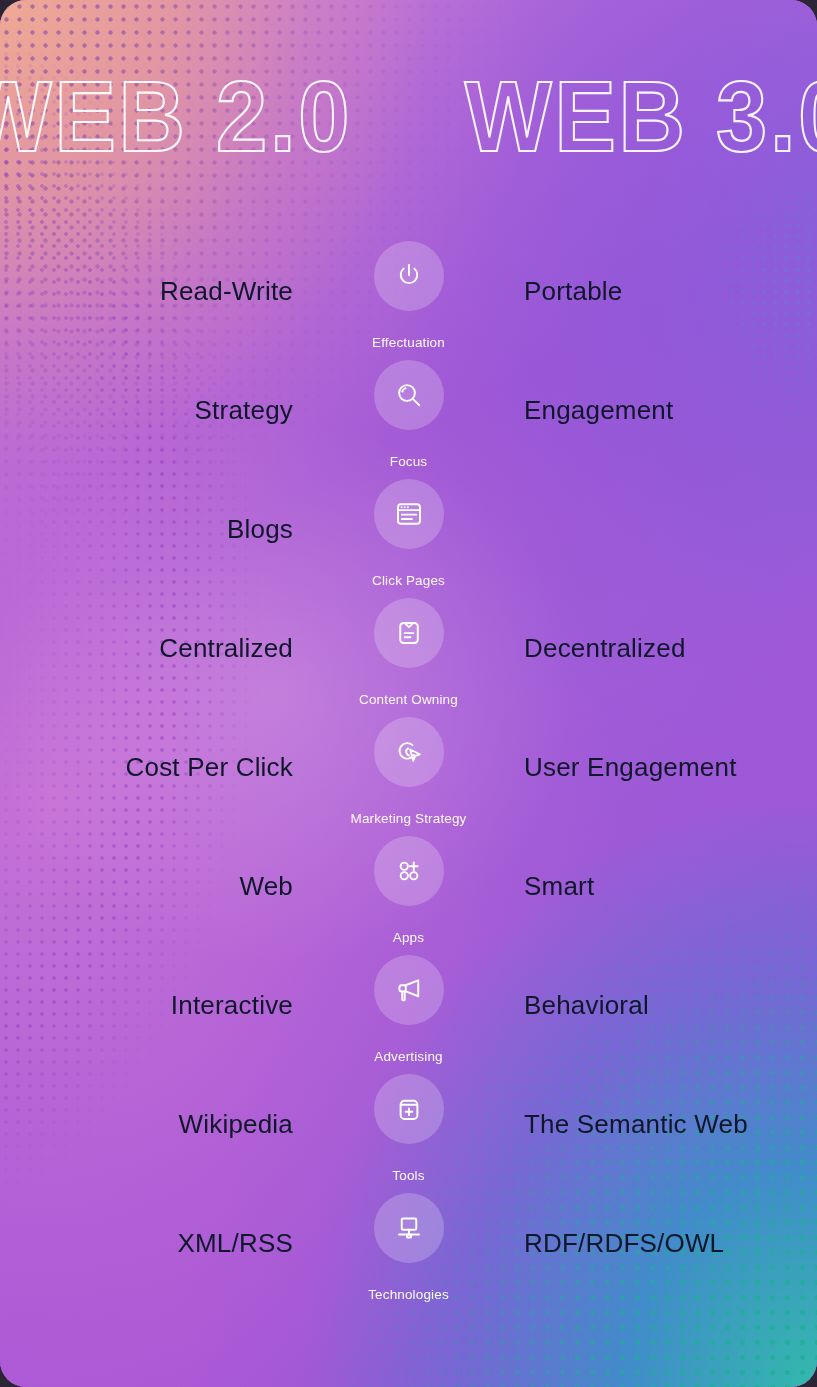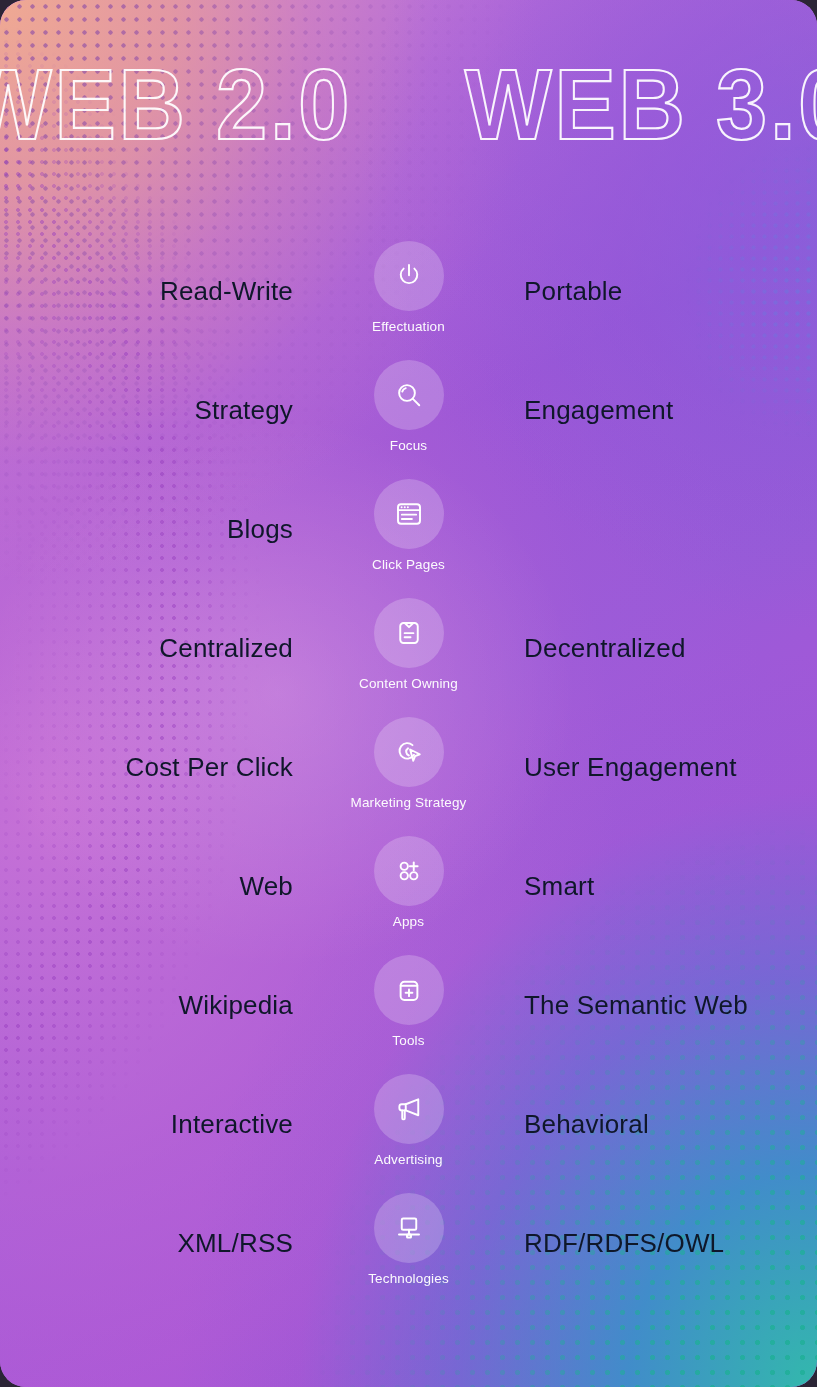--- a/index.html
+++ b/index.html
@@ -136,21 +136,21 @@
   .content {
     position: relative;
     z-index: 5;
     width: 100%;
     height: 100%;
   }
 
   
   .title-row {
     position: absolute;
-    top: 52px;
+    top: 64px;
     left: 0;
     width: 100%;
     display: flex;
     justify-content: center;
     align-items: flex-start;
     gap: 78px;
   }
 
   .title {
     font-family: "Liberation Sans Narrow", "Liberation Sans", sans-serif;
@@ -214,20 +214,21 @@
     left: 0;
     top: 0;
     width: 100%;
     height: 119px;
     display: flex;
     flex-direction: column;
     align-items: center;
     justify-content: flex-start;
     padding-top: 9px;
     box-sizing: border-box;
+    gap: 16px;
   }
 
   .icon-circle {
     width: 70px;
     height: 70px;
     border-radius: 50%;
     background: rgba(255,255,255,0.21);
     display: flex;
     align-items: center;
     justify-content: center;
@@ -374,51 +375,51 @@
               <path d="M15.8 5.1 L15.8 11.3"></path>
               <path d="M12.7 8.2 L18.9 8.2"></path>
             </svg>
           </div>
           <div class="center-caption">Apps</div>
         </div>
         <div class="right-label">Smart</div>
       </div>
 
       <div class="row">
+        <div class="left-label">Interactive</div>
+        <div class="center-col">
+          <div class="icon-circle">
+            <svg viewBox="0 0 24 24">
+              <path d="M9.4 8.2 L19.4 4.3 L19.4 17.0 L9.4 13.1 Z"></path>
+              <path d="M9.4 8.2 L6.2 8.2 A1.9 1.9 0 0 0 4.3 10.1 L4.3 11.2 A1.9 1.9 0 0 0 6.2 13.1 L9.4 13.1"></path>
+              <path d="M6.6 13.1 L6.6 19.3 A1.0 1.0 0 0 0 8.6 19.3 L8.6 13.1"></path>
+            </svg>
+          </div>
+          <div class="center-caption">Advertising</div>
+        </div>
+        <div class="right-label">Behavioral</div>
+      </div>
+
+      <div class="row">
         <div class="left-label">Wikipedia</div>
         <div class="center-col">
           <div class="icon-circle">
             <svg viewBox="0 0 24 24">
               <path d="M5.3 8.4 A3.0 3.0 0 0 1 8.3 5.4 L15.7 5.4 A3.0 3.0 0 0 1 18.7 8.4 L18.7 17.0 A3.0 3.0 0 0 1 15.7 20.0 L8.3 20.0 A3.0 3.0 0 0 1 5.3 17.0 Z"></path>
               <path d="M5.4 8.6 L18.6 8.6"></path>
               <path d="M12.0 11.5 L12.0 16.9"></path>
               <path d="M9.3 14.2 L14.7 14.2"></path>
             </svg>
           </div>
           <div class="center-caption">Tools</div>
         </div>
         <div class="right-label">The Semantic Web</div>
       </div>
 
       <div class="row">
-        <div class="left-label">Interactive</div>
-        <div class="center-col">
-          <div class="icon-circle">
-            <svg viewBox="0 0 24 24">
-              <path d="M9.4 8.2 L19.4 4.3 L19.4 17.0 L9.4 13.1 Z"></path>
-              <path d="M9.4 8.2 L6.2 8.2 A1.9 1.9 0 0 0 4.3 10.1 L4.3 11.2 A1.9 1.9 0 0 0 6.2 13.1 L9.4 13.1"></path>
-              <path d="M6.6 13.1 L6.6 19.3 A1.0 1.0 0 0 0 8.6 19.3 L8.6 13.1"></path>
-            </svg>
-          </div>
-          <div class="center-caption">Advertising</div>
-        </div>
-        <div class="right-label">Behavioral</div>
-      </div>
-
-      <div class="row">
         <div class="left-label">XML/RSS</div>
         <div class="center-col">
           <div class="icon-circle">
             <svg viewBox="0 0 24 24">
               <rect x="6.2" y="4.4" width="11.6" height="9.0" rx="1.1"></rect>
               <path d="M12.0 13.4 L12.0 17.2"></path>
               <path d="M4.0 17.2 L20.0 17.2"></path>
               <rect x="10.4" y="17.2" width="3.2" height="2.4" rx="0.5"></rect>
             </svg>
           </div>

